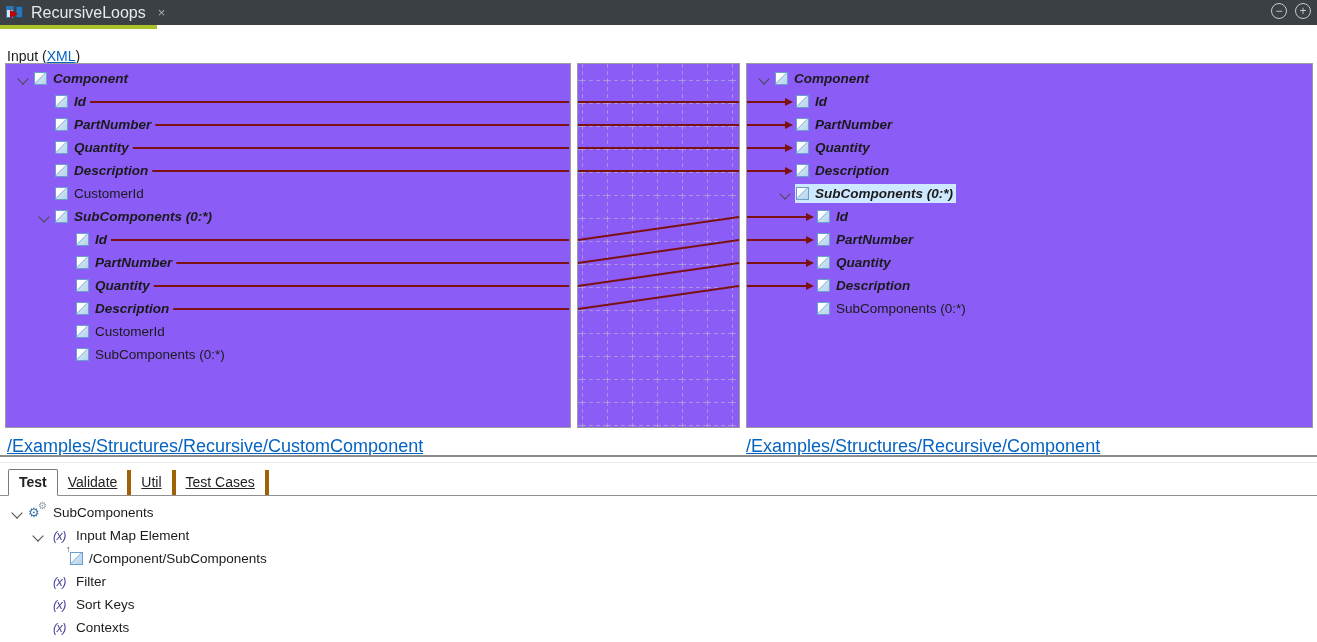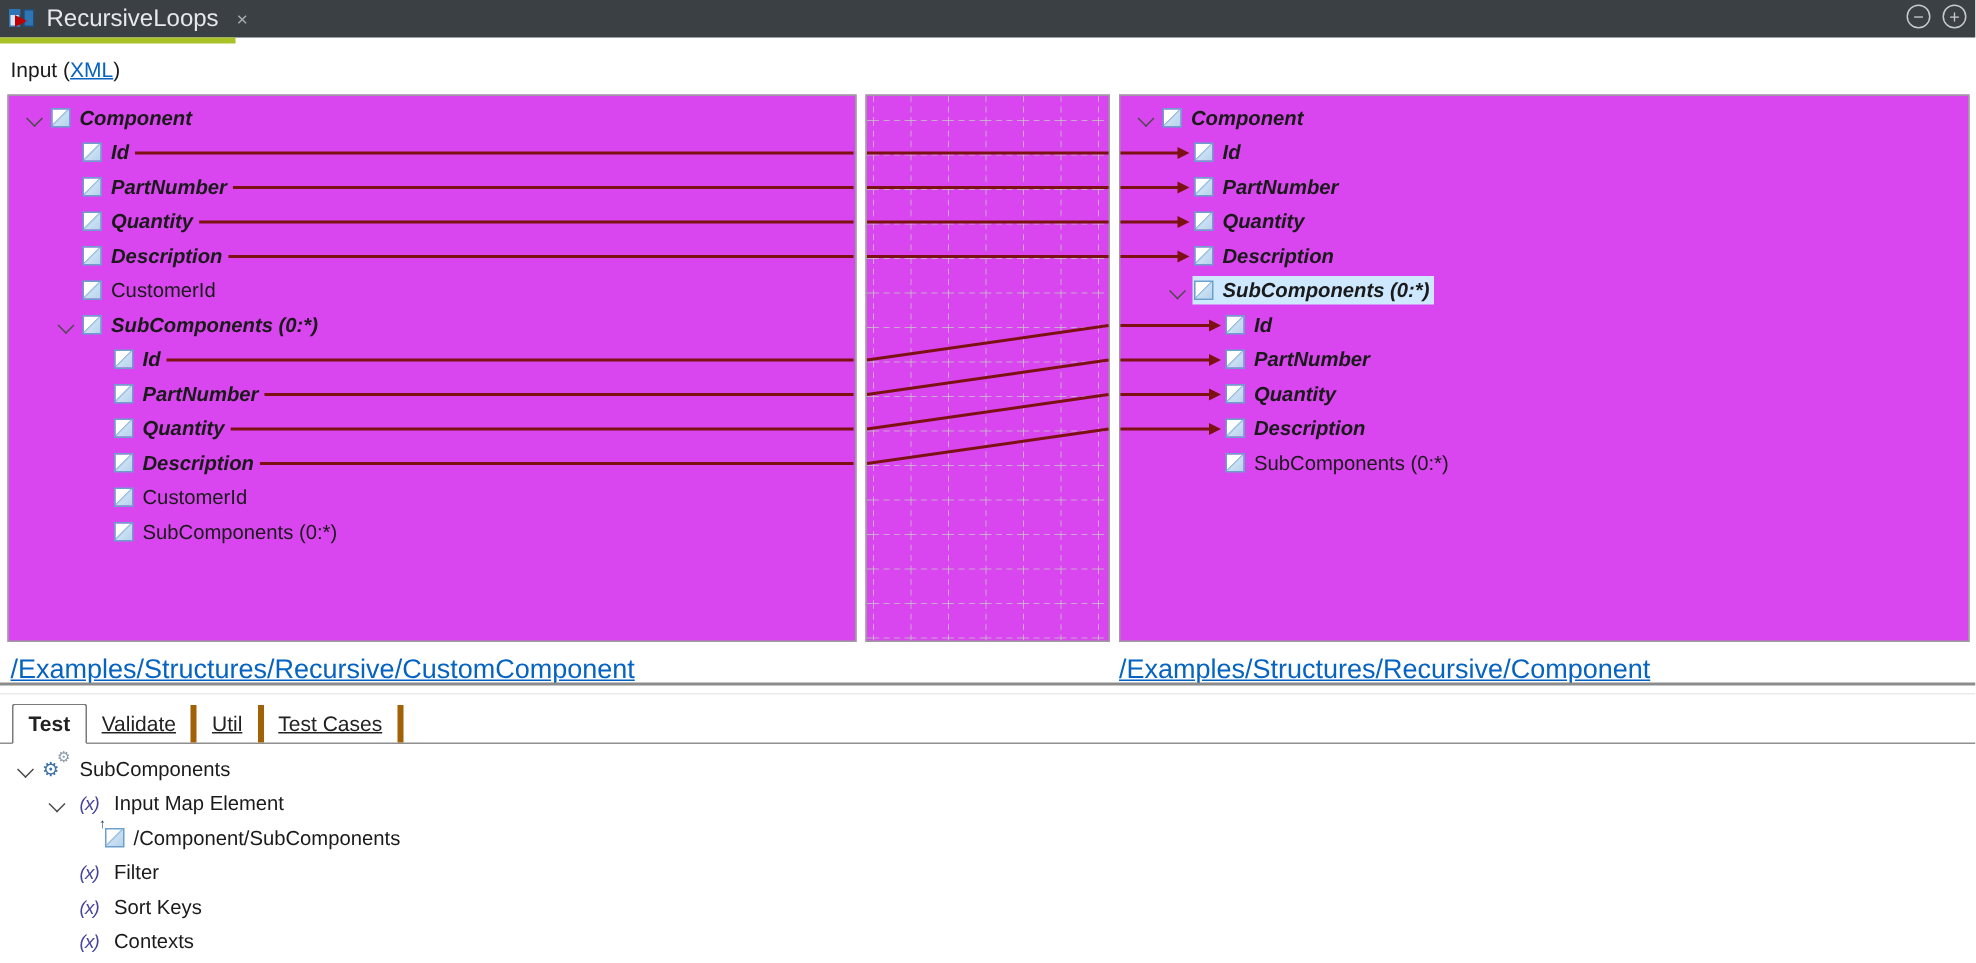--- a/index.html
+++ b/index.html
@@ -12,21 +12,21 @@
   .doc-tab .close{color:#a7adb2;font-size:13px;margin-left:8px;cursor:pointer;}
   .win-controls{position:absolute;right:6px;top:3px;display:flex;gap:8px;}
   .circle-btn{width:16px;height:16px;border:1.4px solid #c6cacd;border-radius:50%;color:#c6cacd;font-size:12px;line-height:14px;text-align:center;box-sizing:border-box;}
   .tab-underline{position:absolute;left:0;top:25px;width:157px;height:4px;background:var(--accent,#a9c227);}
 
   
   .hdr{position:absolute;top:38px;font-size:14px;white-space:nowrap;}
   .hdr a, .pathlink{color:var(--link,#0563c1);text-decoration:underline;cursor:pointer;}
 
   
-  .panel{position:absolute;top:63px;height:365px;border:1px solid var(--panel-border,#9c9c9c);background:#d946ef;box-sizing:border-box;overflow:hidden;}
+  .panel{position:absolute;top:63px;height:365px;border:1px solid var(--panel-border,#9c9c9c);background:#8b5cf6;box-sizing:border-box;overflow:hidden;}
   #leftPanel{left:5px;width:566px;}
   #midPanel{left:577px;width:163px;}
   #rightPanel{left:746px;width:567px;}
   .tree{padding-top:3px;}
 
   .trow{display:flex;align-items:center;height:23px;white-space:nowrap;font-size:13.5px;cursor:default;}
   .chev{width:19px;height:23px;position:relative;flex:none;}
   .chev.on::before{content:'';position:absolute;left:5px;top:8px;width:7px;height:7px;border-left:1.6px solid #4a4a4a;border-bottom:1.6px solid #4a4a4a;transform:rotate(-45deg);}
   .selwrap{display:flex;align-items:center;height:19px;padding:0 3px 0 1px;}
   .selwrap.selected{background:var(--selection,#cde8ff);}
@@ -79,21 +79,21 @@
       <span class="title">RecursiveLoops</span>
       <span class="close">×</span>
     </div>
     <div class="win-controls">
       <div class="circle-btn">−</div>
       <div class="circle-btn">+</div>
     </div>
   </div>
   <div class="tab-underline"></div>
 
-  <div class="hdr" style="left:7px;">
+  <div class="hdr" style="left:7px;margin-top:10px;">
     <span>Input (</span><a>XML</a><span>)</span>
   </div>
   <div class="hdr" style="left:746px;margin-top:48px;">
     <span>Output (</span><a>XML</a><span>)</span>
   </div>
 
   <div class="panel" id="leftPanel">
     <div class="tree" id="leftTree">
         <div class="trow" style="padding-left: 8px;">
           <span class="chev on"></span>

